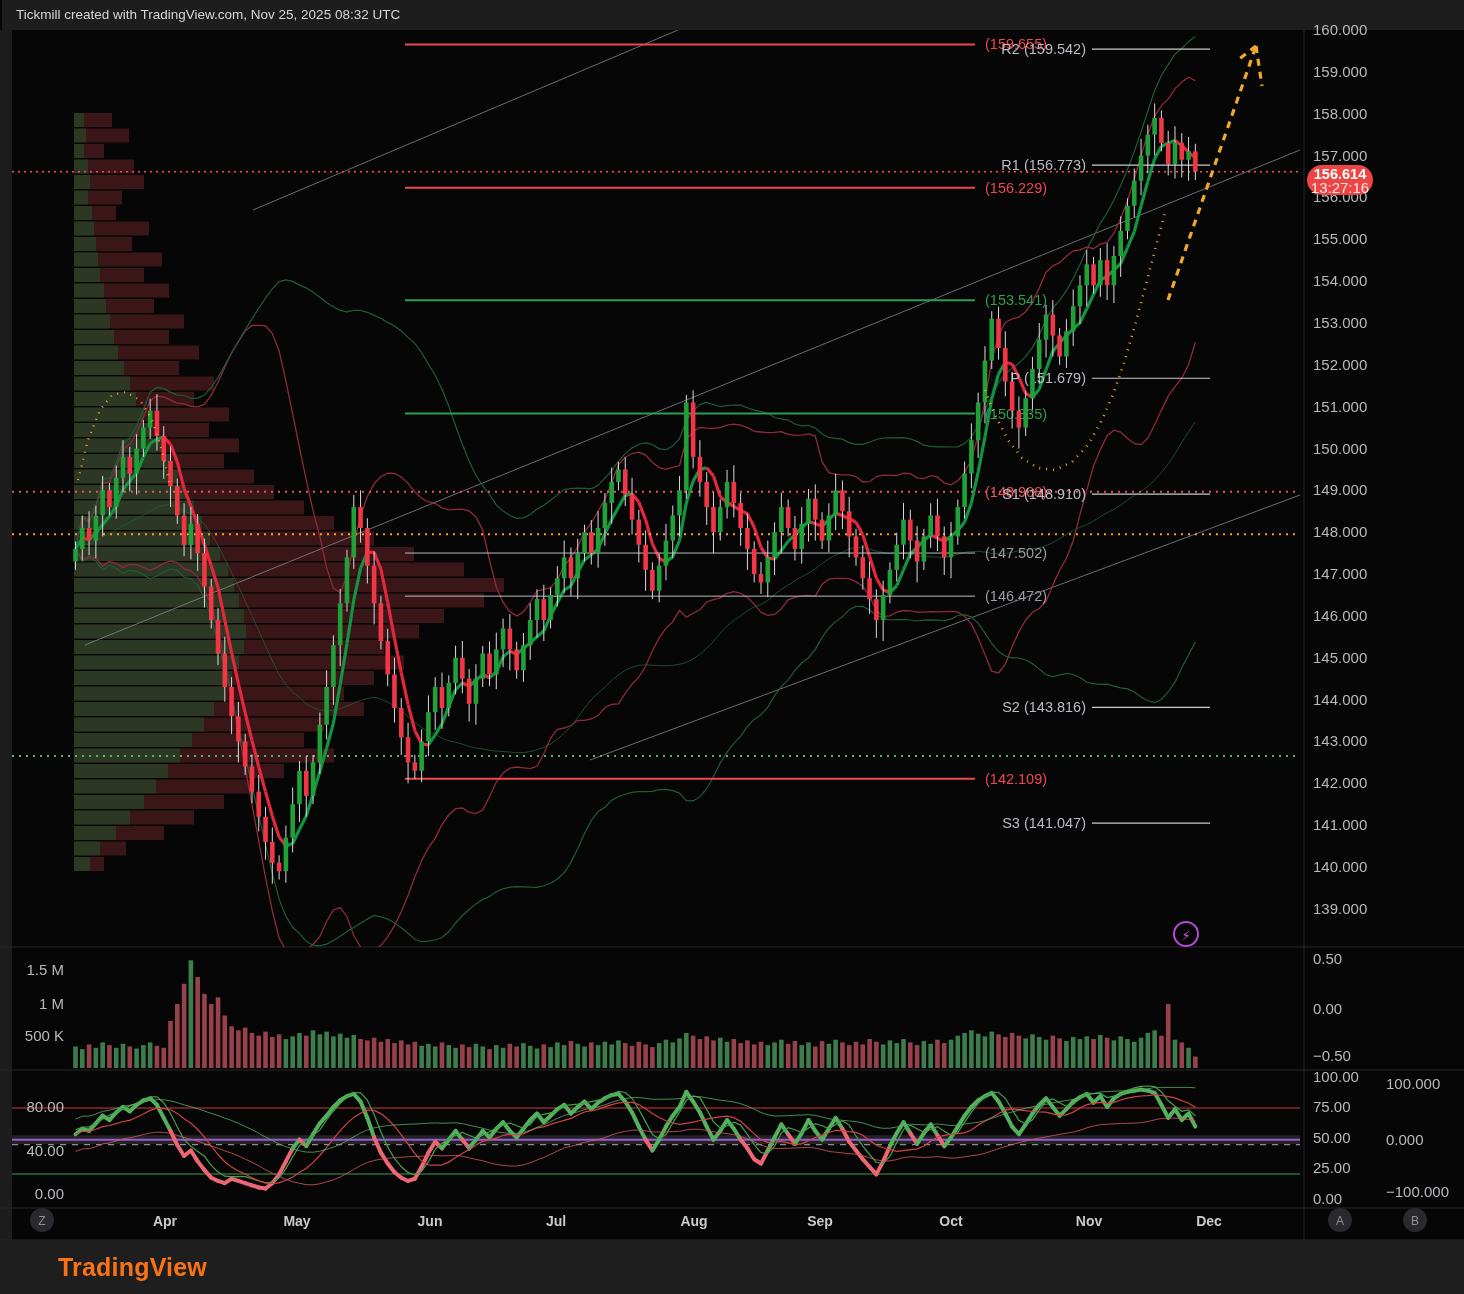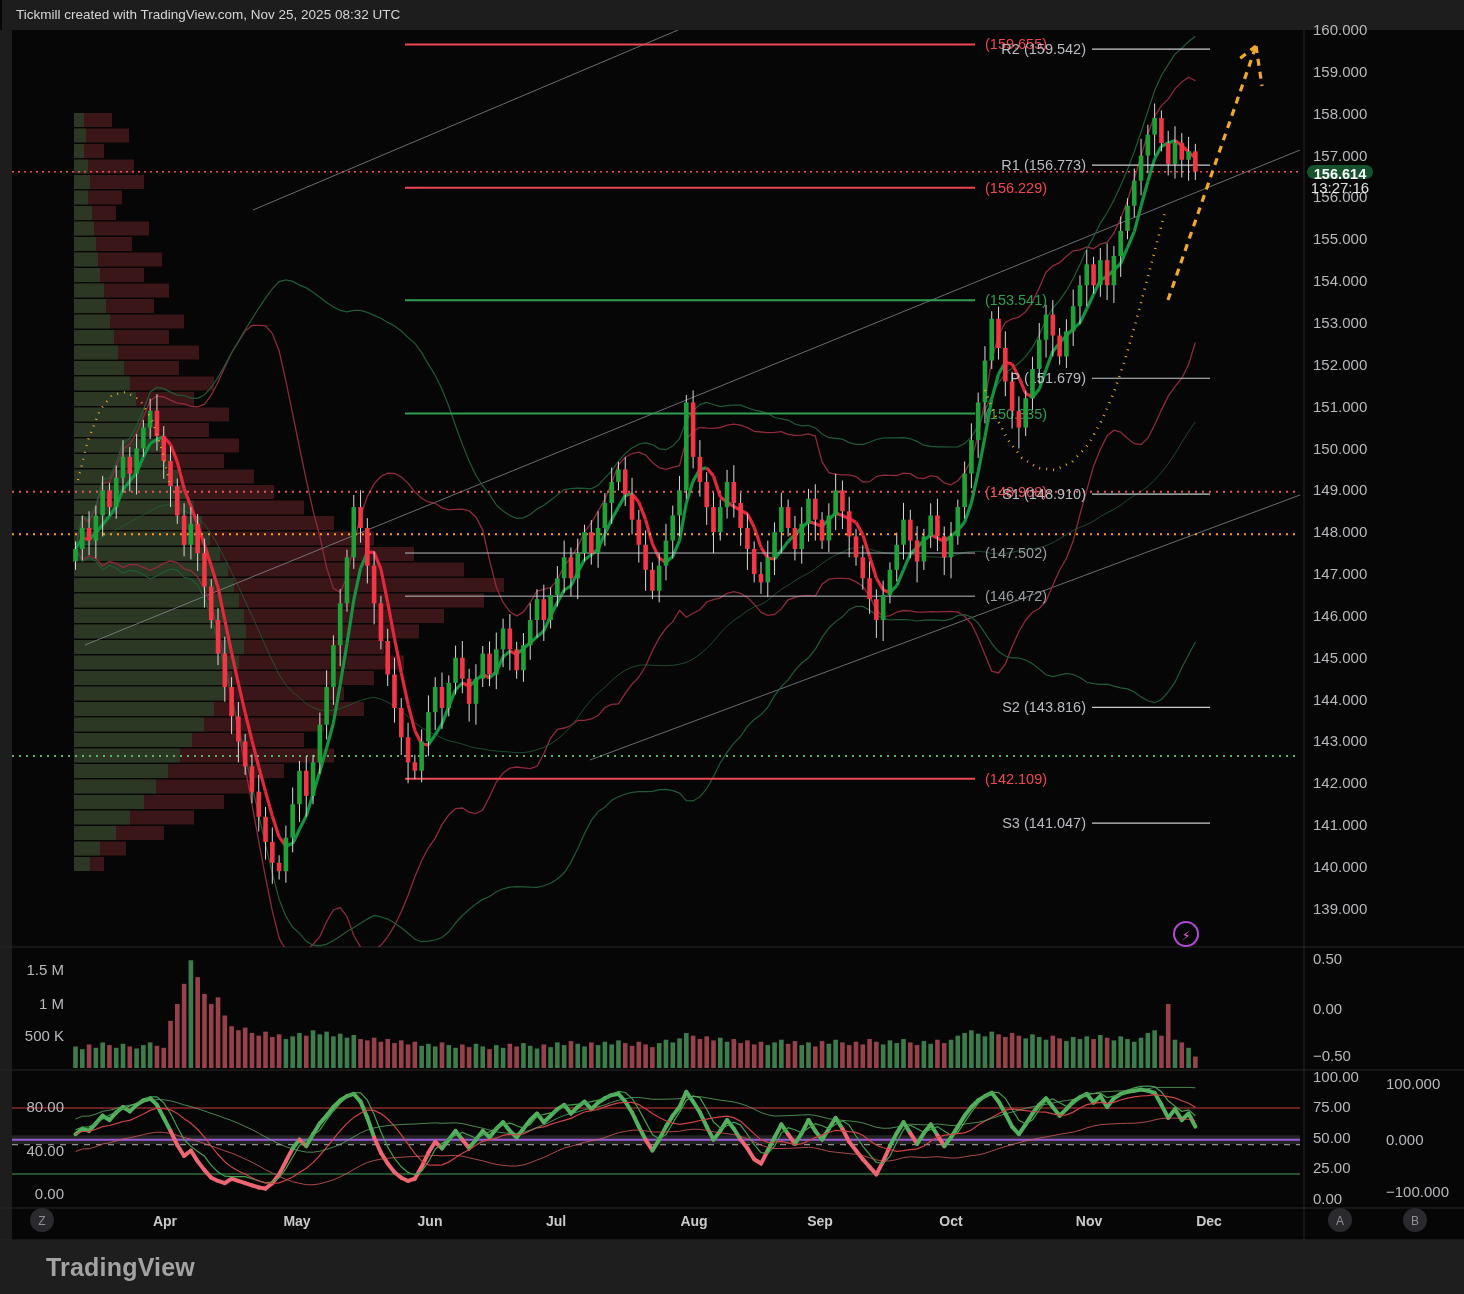--- a/index.html
+++ b/index.html
@@ -3,22 +3,22 @@
 <meta charset="utf-8">
 <style>
   html,body{margin:0;padding:0;background:#101010;}
   #stage{position:relative;width:1464px;height:1294px;background:#060606;overflow:hidden;
          font-family:"Liberation Sans","DejaVu Sans",sans-serif;}
   .topbar{position:absolute;left:2px;top:0;width:1464px;height:30px;background:#1d1d1d;
           color:#d5d6d8;font-size:13.5px;line-height:30px;padding-left:14px;box-sizing:border-box;}
   .leftgutter{position:absolute;left:0;top:30px;width:12px;height:1210px;background:#1d1d1d;}
   .bottombar{position:absolute;left:0;top:1240px;width:1464px;height:54px;background:#1e1e1e;
              display:flex;align-items:center;}
-  .brand{color:#a3a3a3;font-size:25px;font-weight:bold;letter-spacing:.2px;margin-left:46px;}
-  .pricebox{position:absolute;left:1307px;top:165px;width:66px;height:14px;background:#14532d;
+  .brand{color:#f97316;font-size:25px;font-weight:bold;letter-spacing:.2px;margin-left:58px;}
+  .pricebox{position:absolute;left:1307px;top:165px;width:66px;height:30px;background:#ef4444;
             color:#fff;text-align:center;z-index:5;border-radius:15px;}
   .pricebox .p{font-size:14.5px;font-weight:bold;line-height:16px;margin-top:1px;}
   .pricebox .c{font-size:15px;line-height:12px;color:rgba(255,255,255,.88);}
   svg text{font-family:"Liberation Sans","DejaVu Sans",sans-serif;}
   .axis-strip{position:absolute;left:1304px;top:30px;width:160px;height:1210px;}
   .time-strip{position:absolute;left:12px;top:1208px;width:1292px;height:32px;}
 </style>
 </head>
 <body>
 <div id="stage">

